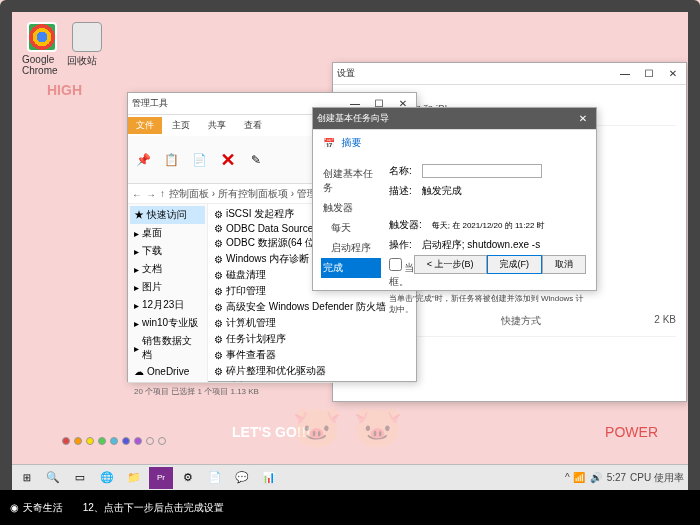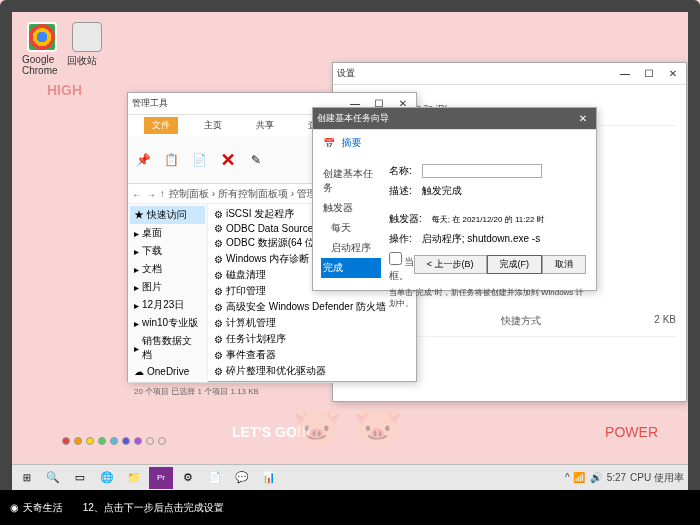--- a/index.html
+++ b/index.html
@@ -118,21 +118,21 @@
 
 <div class="window win-explorer">
   <div class="titlebar">
     <span class="title-text">管理工具</span>
     <div class="win-controls">
       <span class="win-btn">—</span>
       <span class="win-btn">☐</span>
       <span class="win-btn close">✕</span>
     </div>
   </div>
-  <div style="display:flex;padding:2px 16px;gap:18px;font-size:9px">
+  <div style="display:flex;padding:2px 0;gap:2px;font-size:9px">
     <span class="ribbon-tab">文件</span>
     <span class="ribbon-tab normal">主页</span>
     <span class="ribbon-tab normal">共享</span>
     <span class="ribbon-tab normal">查看</span>
   </div>
   <div class="ribbon">
     <span class="ribbon-btn">📌</span>
     <span class="ribbon-btn">📋</span>
     <span class="ribbon-btn">📄</span>
     <span class="ribbon-btn red-x">✕</span>
@@ -198,21 +198,21 @@
     </div>
     <div class="task-main">
       <div class="task-field">
         <span>名称:</span>
         <input type="text" value="" style="">
       </div>
       <div class="task-field">
         <span>描述:</span>
         <span>触发完成</span>
       </div>
-      <div class="task-field" style="margin-top:14px">
+      <div class="task-field" style="margin-top:20px">
         <span>触发器:</span>
         <span style="font-size:8px">每天; 在 2021/12/20 的 11:22 时</span>
       </div>
       <div class="task-field">
         <span>操作:</span>
         <span style="font-size:10px">启动程序; shutdown.exe -s</span>
       </div>
       <div class="task-desc">
         <input type="checkbox" style="">
         <span>当单击"完成"时，打开此任务属性的对话框。</span>

